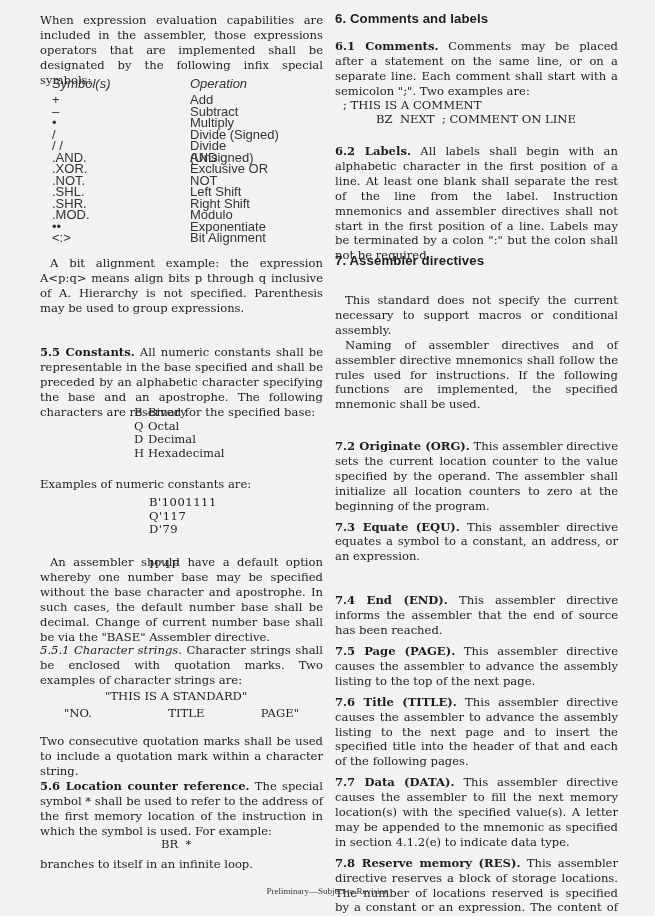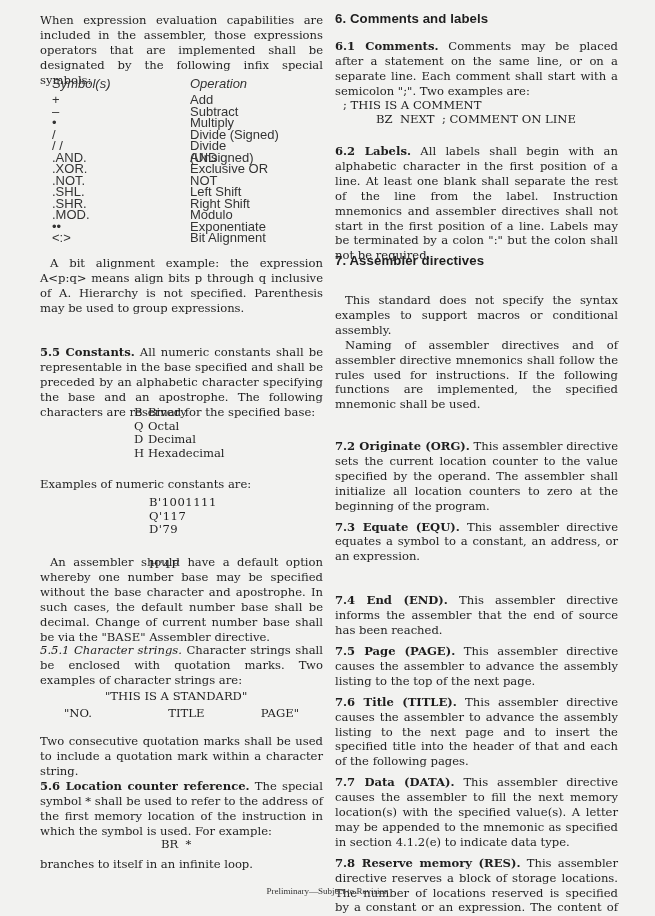--- a/index.html
+++ b/index.html
@@ -164,21 +164,21 @@
 
 <div class="col right" style="top:144px;">
   <p><b class="run">6.2 Labels.</b> <span>All labels shall begin with an alphabetic character in the first position of a line. At least one blank shall separate the rest of the line from the label. Instruction mnemonics and assembler directives shall not start in the first position of a line. Labels may be terminated by a colon ":" but the colon shall not be required.</span></p>
 </div>
 
 <div class="col right" style="top:253px;">
   <div class="h">7.  Assembler directives</div>
 </div>
 
 <div class="col right" style="top:293px;">
-  <p class="indent">This standard does not specify the syntax examples to support macros or conditional assembly.</p>
+  <p class="indent">This standard does not specify the current necessary to support macros or conditional assembly.</p>
   <p class="indent">Naming of assembler directives and of assembler directive mnemonics shall follow the rules used for instructions. If the following functions are implemented, the specified mnemonic shall be used.</p>
 </div>
 
 <div class="col right" style="top:439px;" id="directives">
     <p style="margin-bottom: 6px;"><b class="run">7.2 Originate (ORG).</b> <span>This assembler directive sets the current location counter to the value specified by the operand. The assembler shall initialize all location counters to zero at the beginning of the program.</span></p>
     <p style="margin-bottom: 6px;"><b class="run">7.3 Equate (EQU).</b> <span>This assembler directive equates a symbol to a constant, an address, or an expression.</span></p>
     <p style="margin-bottom: 6px; margin-top: 29px;"><b class="run">7.4 End (END).</b> <span>This assembler directive informs the assembler that the end of source has been reached.</span></p>
     <p style="margin-bottom: 6px;"><b class="run">7.5 Page (PAGE).</b> <span>This assembler directive causes the assembler to advance the assembly listing to the top of the next page.</span></p>
     <p style="margin-bottom: 6px;"><b class="run">7.6 Title (TITLE).</b> <span>This assembler directive causes the assembler to advance the assembly listing to the next page and to insert the specified title into the header of that and each of the following pages.</span></p>
     <p style="margin-bottom: 6px;"><b class="run">7.7 Data (DATA).</b> <span>This assembler directive causes the assembler to fill the next memory location(s) with the specified value(s). A letter may be appended to the mnemonic as specified in section 4.1.2(e) to indicate data type.</span></p>

